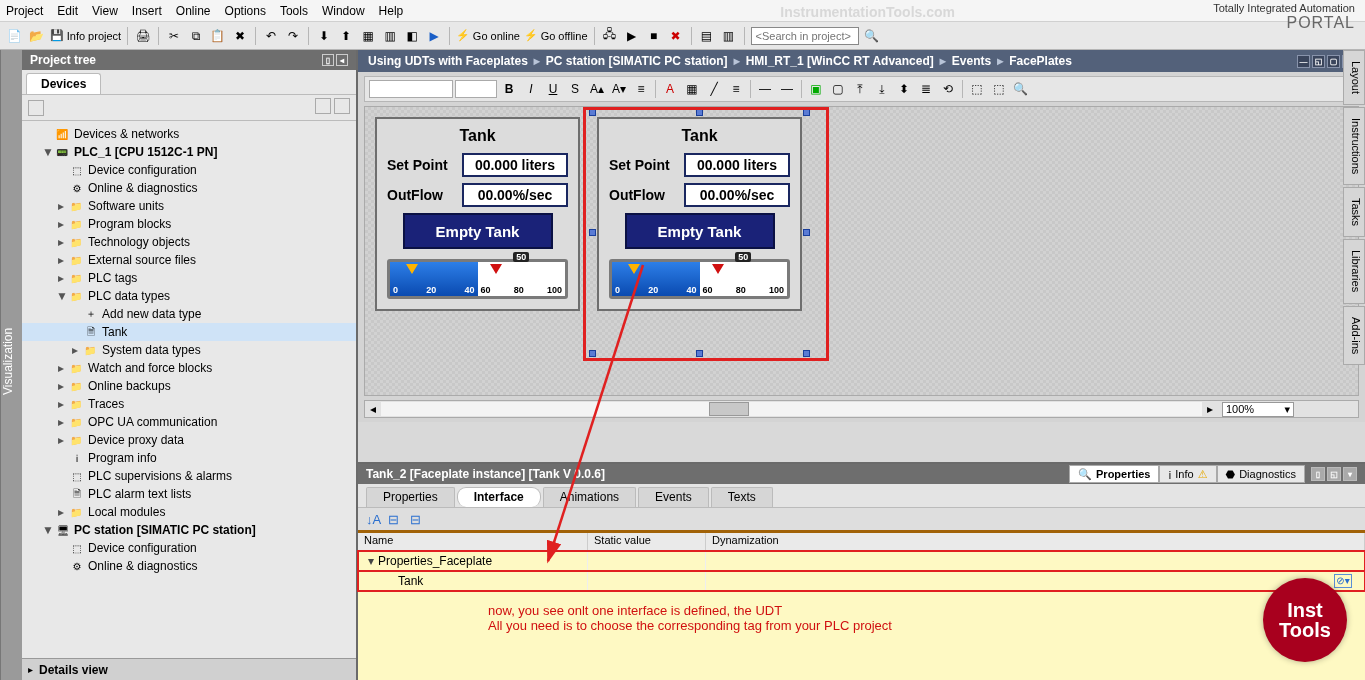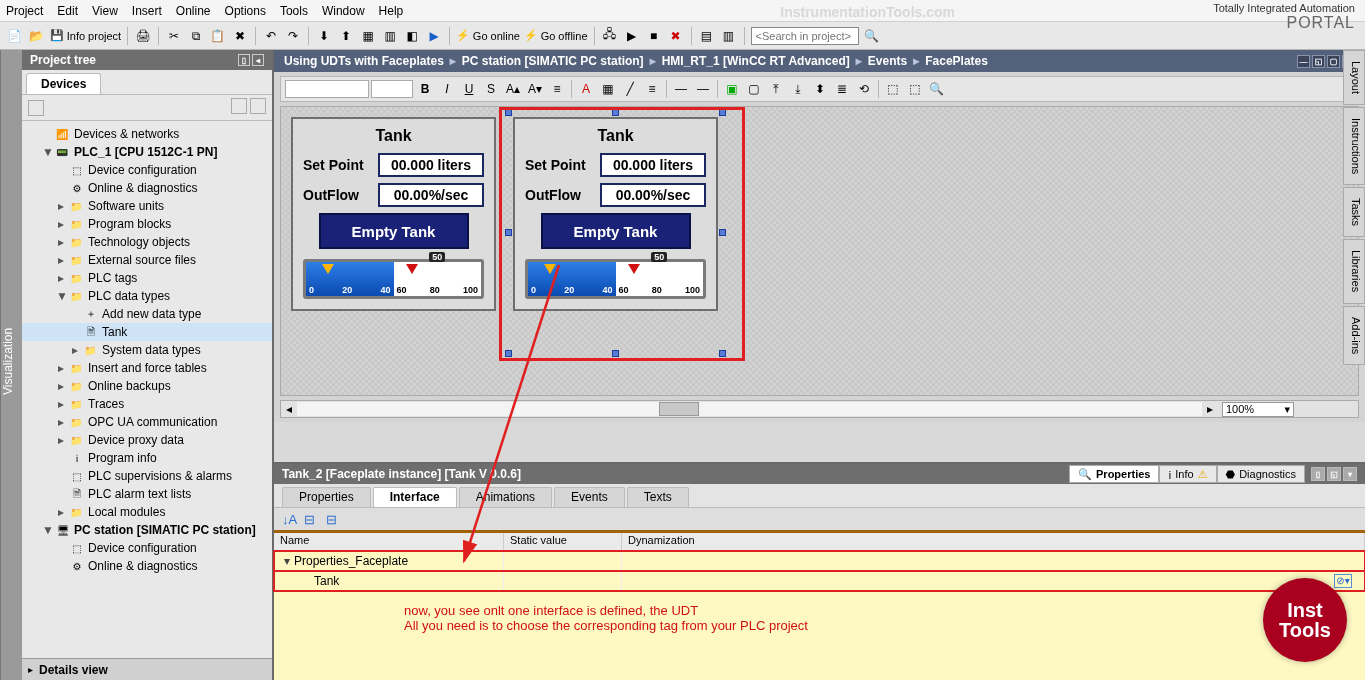--- a/index.html
+++ b/index.html
@@ -20,21 +20,21 @@
 .title-right .portal { font-size: 16px; color: #666; letter-spacing: 1px; }
 .watermark { position: absolute; right: 410px; top: 4px; color: #d8d8d8; font-size: 14px; font-weight: bold; pointer-events: none; }
 
 
 .app-body { position: absolute; top: 50px; left: 0; right: 0; bottom: 0; display: flex; }
 
 
 .left-tab { width: 22px; background: #9a9a9a; writing-mode: vertical-rl; transform: rotate(180deg); text-align: center; color: #fff; font-size: 12px; padding-top: 8px; border-right: 1px solid #777; }
 
 
-.project-panel { width: 252px; background: #dedede; border-right: 2px solid #6a6a6a; display: flex; flex-direction: column; }
+.project-panel { width: 336px; background: #dedede; border-right: 2px solid #6a6a6a; display: flex; flex-direction: column; }
 .panel-title { background: #6e6e6e; color: #fff; padding: 3px 8px; font-weight: bold; display:flex; justify-content:space-between; align-items:center; }
 .panel-title .win-icons { display:flex; gap:2px;}
 .panel-title .win-icons span{ width:12px;height:12px;border:1px solid #ccc;font-size:8px;display:flex;align-items:center;justify-content:center;}
 .devices-tab-row { display:flex; background:#e8e8e8; border-bottom:1px solid #bbb; }
 .devices-tab { background:#fff; border:1px solid #bbb; border-bottom:none; padding:3px 14px; font-weight:bold; margin:3px 0 0 4px; border-radius:3px 3px 0 0;}
 .devices-toolbar { height:26px; background:#e8e8e8; border-bottom:1px solid #bbb; display:flex; align-items:center; justify-content:space-between; padding:0 6px;}
 .devices-toolbar .ico{ width:16px;height:16px;border:1px solid #aaa;display:inline-block;}
 .tree { flex:1; overflow:auto; background:#e8e8e8; font-size:12px; padding:4px 0;}
 .tree-row { display:flex; align-items:center; height:18px; padding-left:6px; gap:4px; white-space:nowrap; cursor:default;}
 .tree-row.selected{ background:#cfe3f7;}
@@ -87,21 +87,21 @@
 
 .inspector{ flex:1;display:flex;flex-direction:column;border-top:2px solid #6a6a6a;background:#dedede;margin-top:40px;}
 .insp-title{ background:#6e6e6e;color:#fff;height:20px;display:flex;align-items:center;justify-content:space-between;padding:0 8px;font-weight:bold;}
 .insp-title .tabs{display:flex;gap:0;}
 .insp-title .tabs .tab{ background:#e8e8e8;color:#000;border:1px solid #aaa;padding:1px 8px;font-weight:normal;font-size:11px;display:flex;align-items:center;gap:4px;height:18px;}
 .insp-title .tabs .tab.active{background:#fff;font-weight:bold;}
 .insp-title .right-tools{display:flex;gap:2px;}
 .insp-title .right-tools span{width:14px;height:14px;border:1px solid #bbb;background:#aaa;font-size:8px;display:flex;align-items:center;justify-content:center;}
 .insp-subtabs{ height:24px;background:#e4e4e4;border-bottom:1px solid #bbb;display:flex;padding:3px 0 0 8px;gap:2px;}
 .insp-subtabs .t{ padding:2px 16px;border:1px solid #bbb;background:#d6d6d6;border-bottom:none;border-radius:2px 2px 0 0;}
-.insp-subtabs .t.active{ background:#fff;font-weight:bold;}
+.insp-subtabs .t.active{ background:#fff;font-weight:bold;border-radius:9px;}
 .insp-toolbar{ height:22px;display:flex;align-items:center;gap:6px;padding:0 8px;}
 .insp-toolbar .ico{width:16px;height:14px;color:#2a6fcf;font-size:13px;}
 .iface-table{ flex:1;background:#fef9c3;border-top:3px solid #a16207;position:relative;}
 .iface-head{ display:flex;background:#eaeaea;border-bottom:1px solid #bbb;height:18px;font-size:11px;}
 .iface-head div{ border-right:1px solid #ccc;padding:1px 6px;}
 .col-name{width:230px;} .col-static{width:118px;} .col-dyn{flex:1;}
 .iface-row{ display:flex;height:20px;border-bottom:1px solid #eee;font-size:12px;}
 .iface-row div{border-right:1px solid #eee;padding:1px 6px;display:flex;align-items:center;}
 .iface-row .tw{width:14px;text-align:center;color:#444;}
 .iface-row.sel-outline{ outline:2px solid #e02020; outline-offset:-1px;}
@@ -269,21 +269,21 @@
           <span>Tank</span>
         </div>
         <div class="tree-row indent-3">
           <span class="tw">▸</span>
           <span class="ico">📁</span>
           <span>System data types</span>
         </div>
         <div class="tree-row indent-2">
           <span class="tw">▸</span>
           <span class="ico">📁</span>
-          <span>Insert and force tables</span>
+          <span>Watch and force blocks</span>
         </div>
         <div class="tree-row indent-2">
           <span class="tw">▸</span>
           <span class="ico">📁</span>
           <span>Online backups</span>
         </div>
         <div class="tree-row indent-2">
           <span class="tw">▸</span>
           <span class="ico">📁</span>
           <span>Traces</span>

